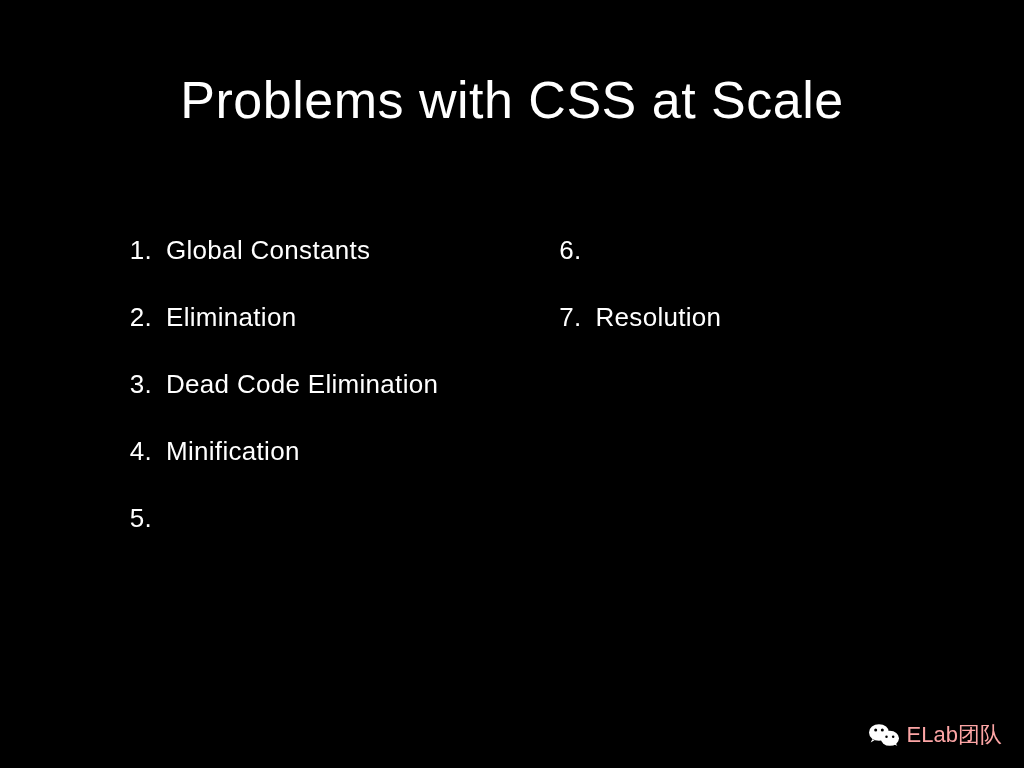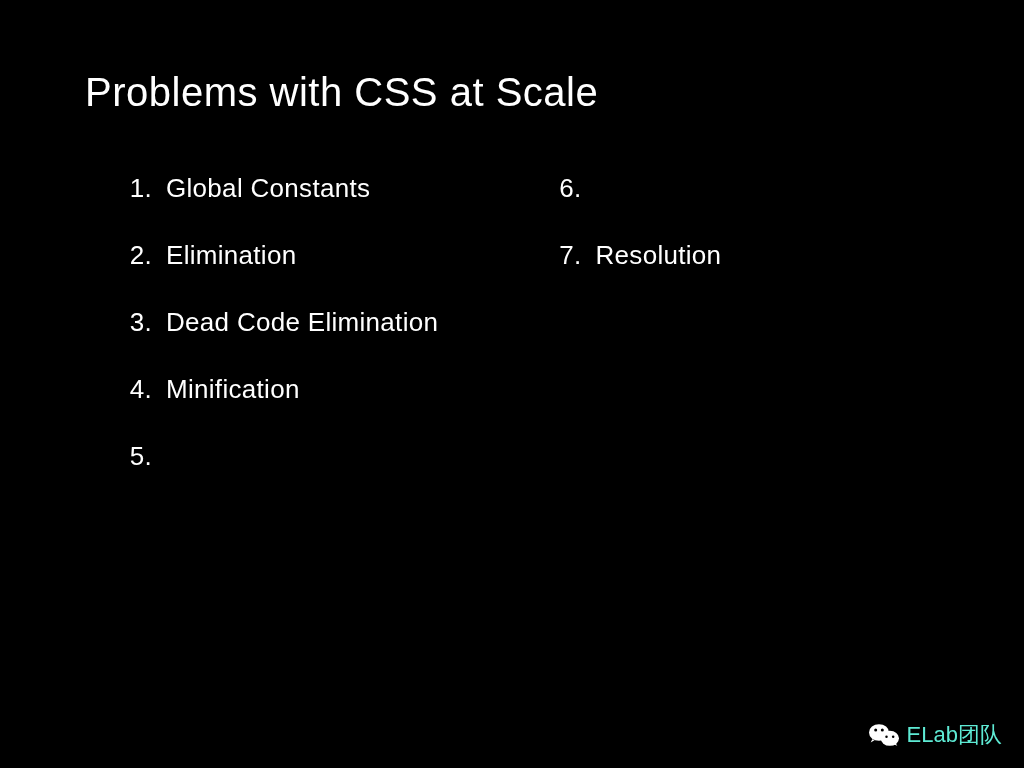--- a/index.html
+++ b/index.html
@@ -16,25 +16,25 @@
       font-weight: 300;
       overflow: hidden;
       position: relative;
     }
     .slide {
       width: 100%;
       height: 100%;
       padding: 70px 85px 40px 85px;
     }
     .title {
-      font-size: 40px;
+      font-size: 52px;
       font-weight: 300;
-      text-align: left;
+      text-align: center;
       letter-spacing: 0.5px;
-      margin-bottom: 58px;
+      margin-bottom: 105px;
     }
     .columns {
       display: flex;
       gap: 40px;
       padding-left: 35px;
     }
     .column {
       flex: 1;
     }
     .list-item {
@@ -52,21 +52,21 @@
     }
     .watermark {
       position: absolute;
       bottom: 18px;
       right: 22px;
       display: flex;
       align-items: center;
       gap: 8px;
       font-size: 22px;
       font-weight: 500;
-      color: #5eead4;
+      color: #fca5a5;
     }
     .wechat-icon {
       width: 30px;
       height: 26px;
       position: relative;
     }
     .wechat-icon svg {
       width: 100%;
       height: 100%;
     }

